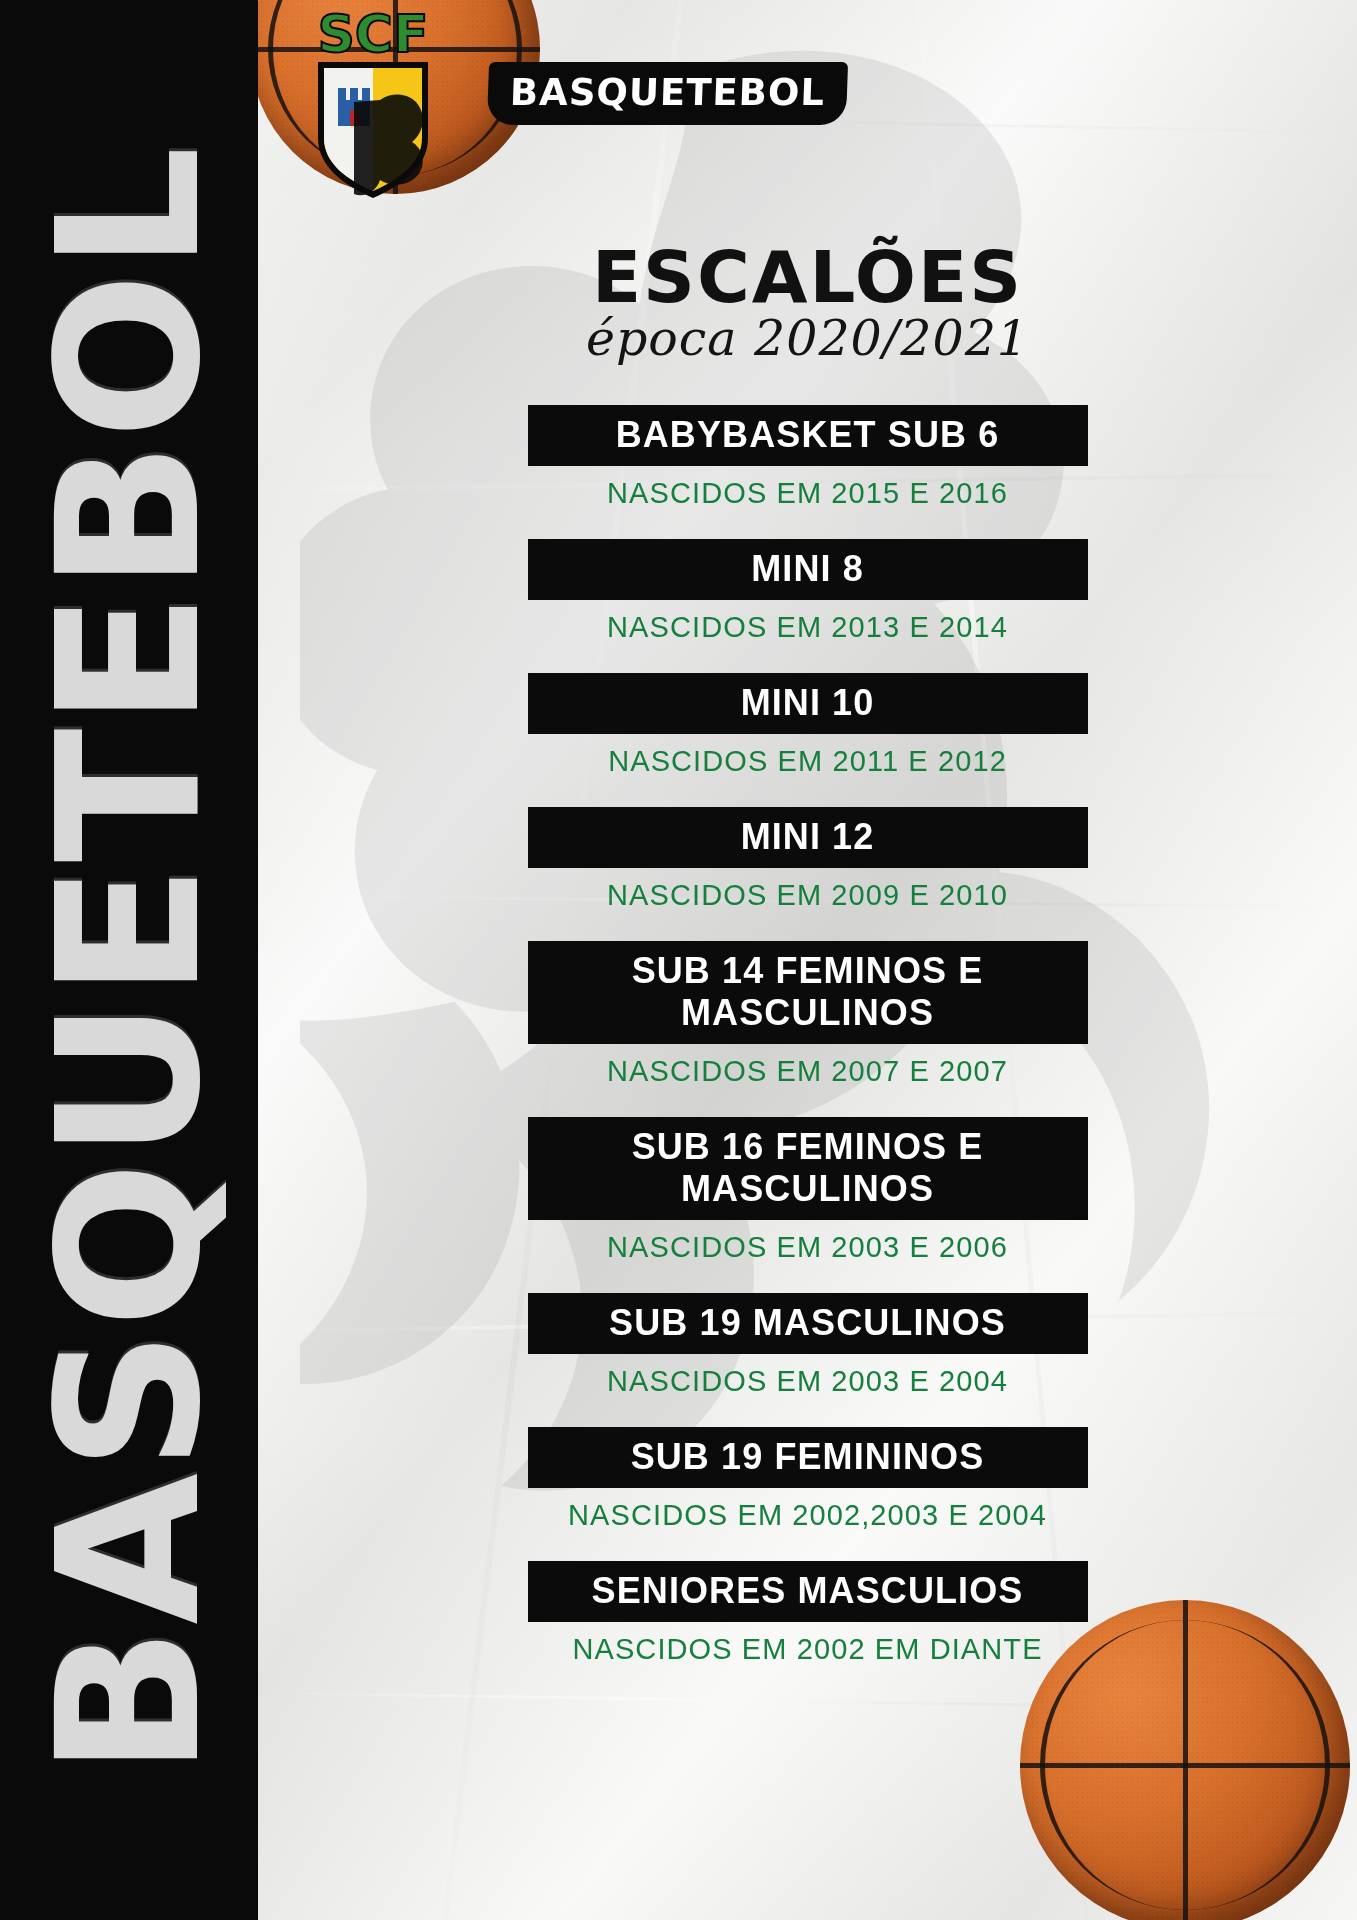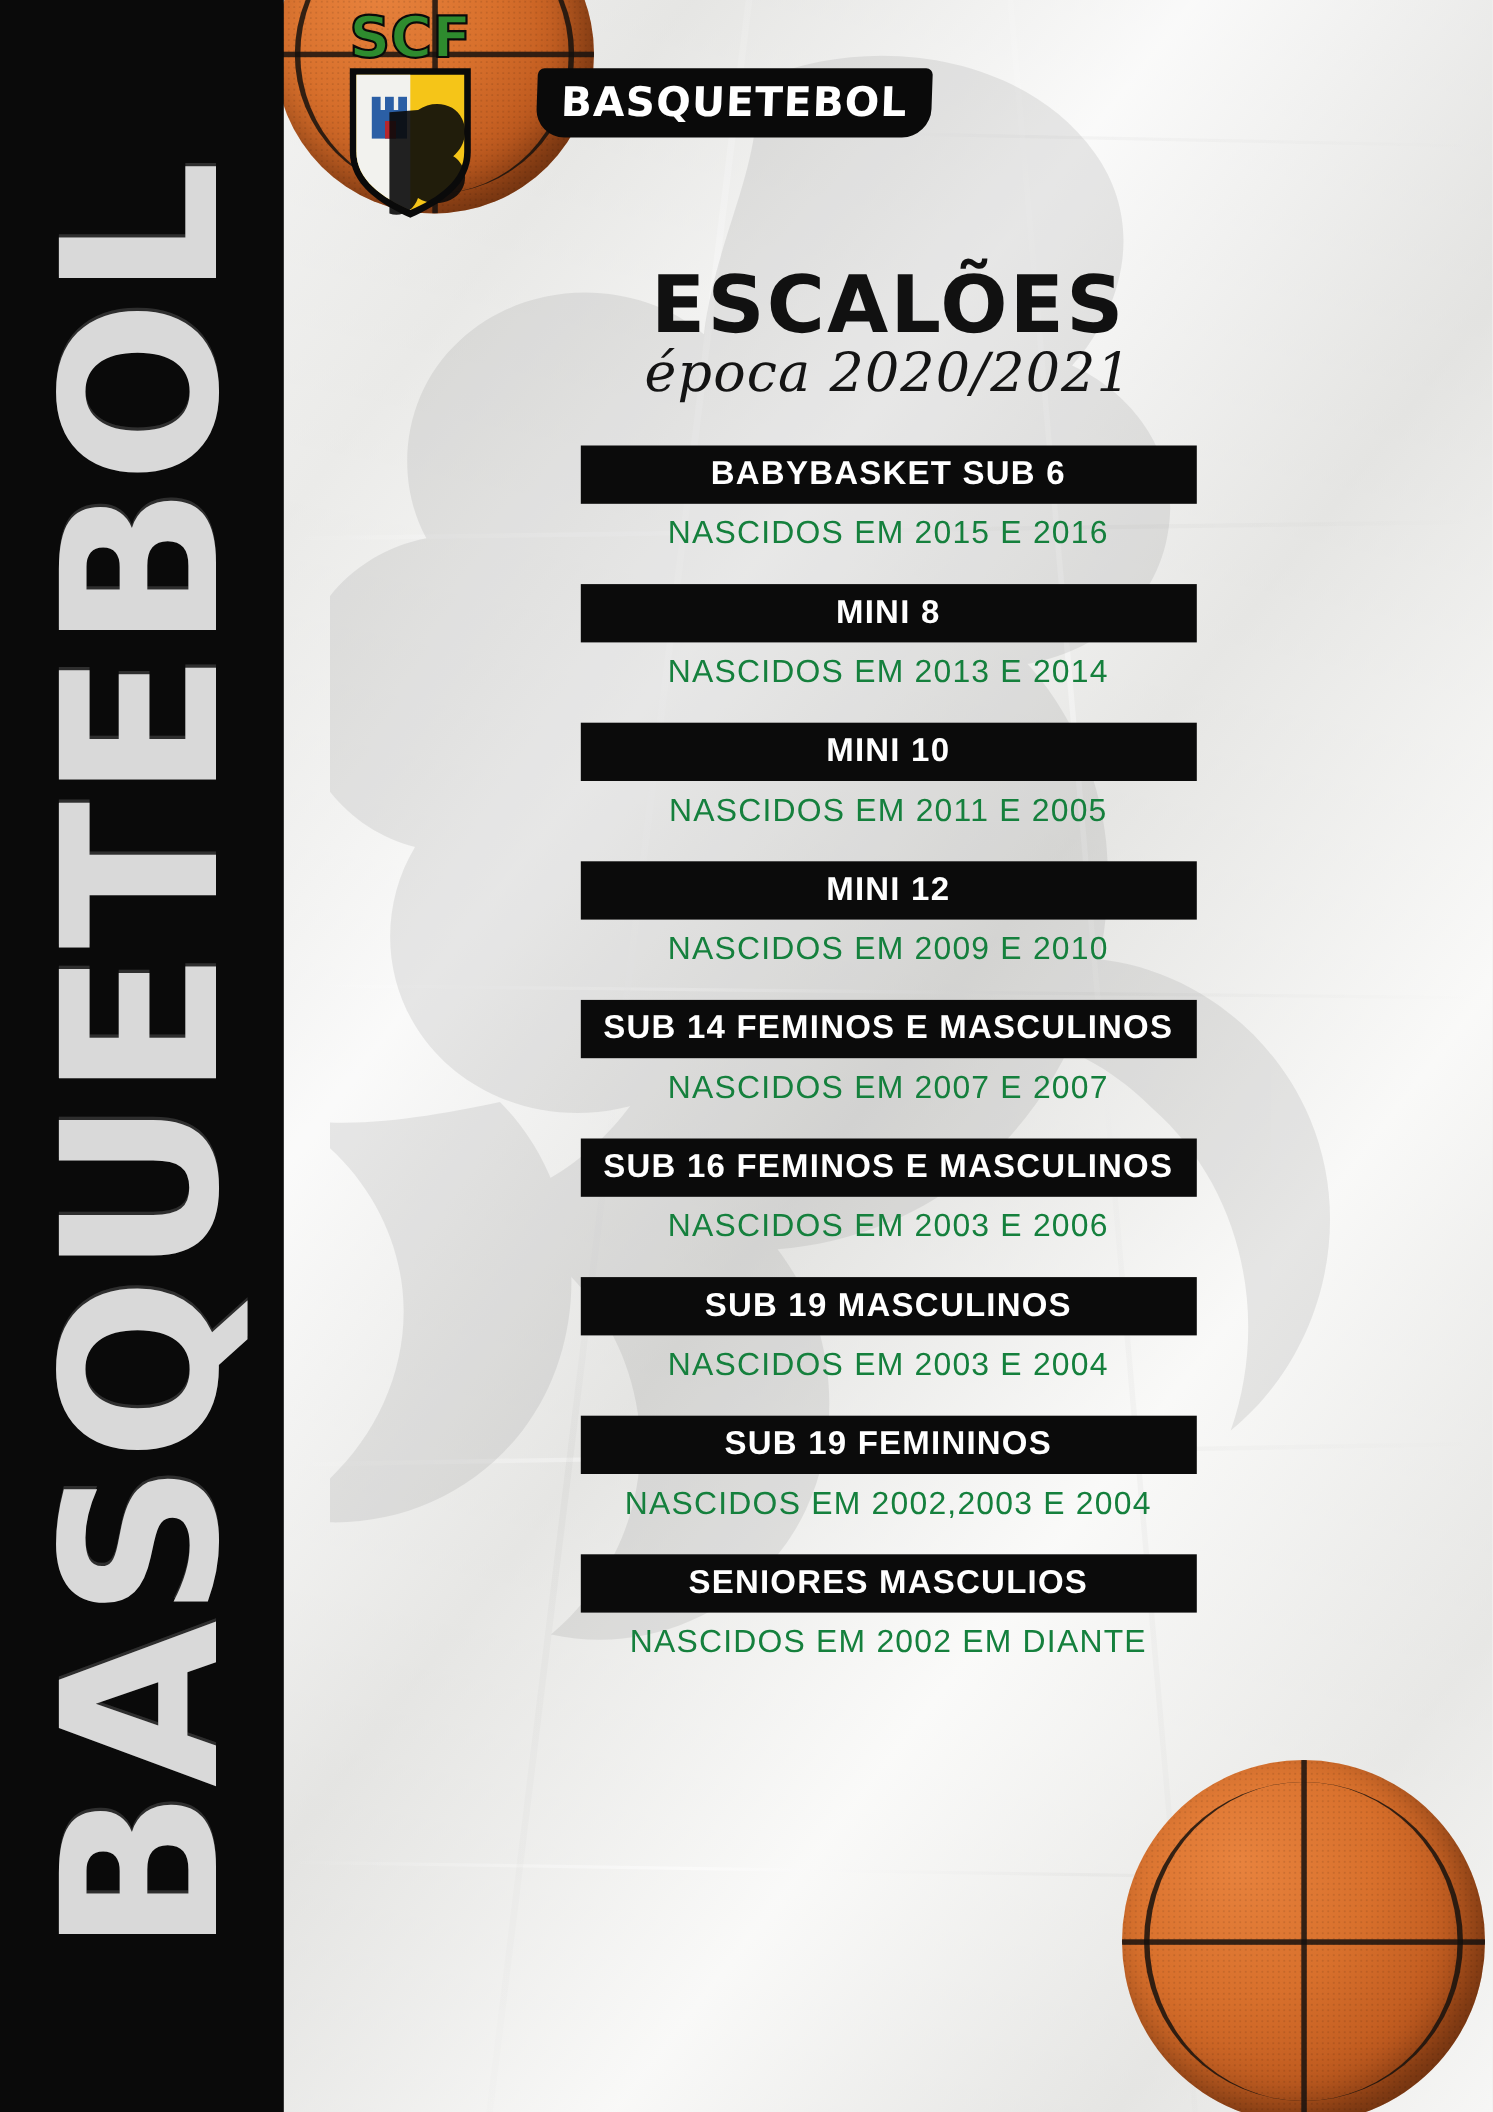--- a/index.html
+++ b/index.html
@@ -157,21 +157,21 @@
   .entry {
     width: 100%;
     display: flex;
     flex-direction: column;
     align-items: center;
     margin-bottom: 29px;
   }
   .entry-title {
     background: #0b0b0b;
     color: #fff;
-    font-size: 30px;
+    font-size: 36px;
     font-weight: 600;
     letter-spacing: 1.1px;
     text-align: center;
     padding: 9px 0 10px;
     width: 560px;
   }
   .entry-sub {
     margin-top: 11px;
     font-size: 29px;
     letter-spacing: 1.1px;
@@ -253,21 +253,21 @@
       <div class="entry-sub">NASCIDOS EM 2015 E 2016</div>
     </div>
 
     <div class="entry">
       <div class="entry-title">MINI 8</div>
       <div class="entry-sub">NASCIDOS EM 2013 E 2014</div>
     </div>
 
     <div class="entry">
       <div class="entry-title">MINI 10</div>
-      <div class="entry-sub">NASCIDOS EM 2011 E 2005</div>
+      <div class="entry-sub">NASCIDOS EM 2011 E 2012</div>
     </div>
 
     <div class="entry">
       <div class="entry-title">MINI 12</div>
       <div class="entry-sub">NASCIDOS EM 2009 E 2010</div>
     </div>
 
     <div class="entry">
       <div class="entry-title">SUB 14 FEMINOS E MASCULINOS</div>
       <div class="entry-sub">NASCIDOS EM 2007 E 2007</div>

